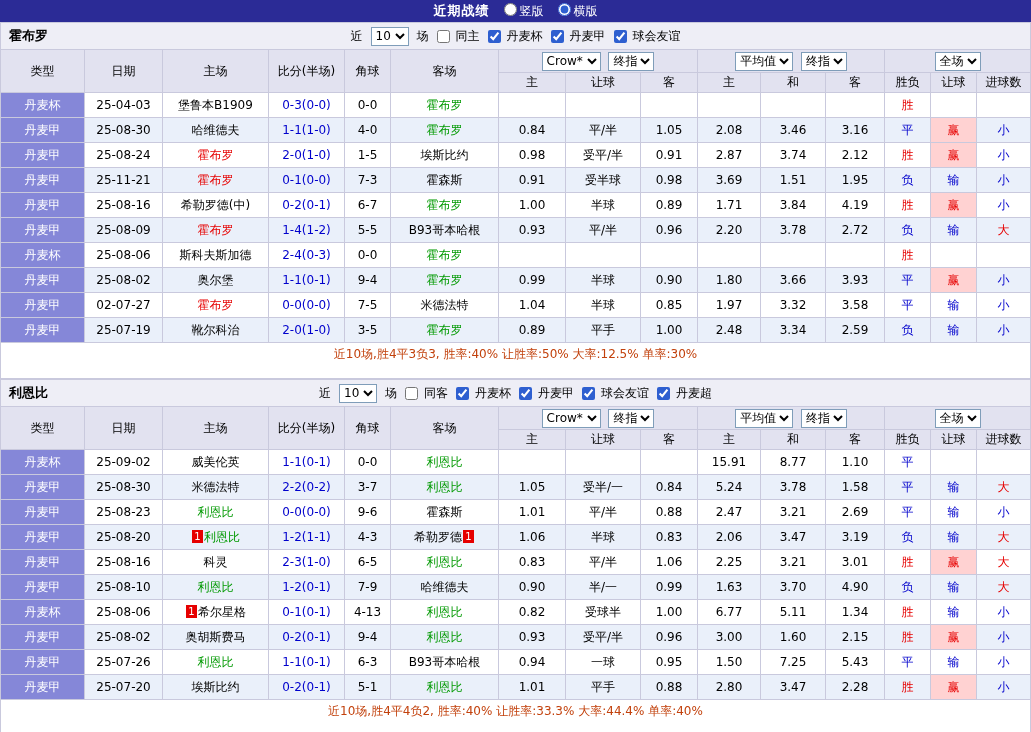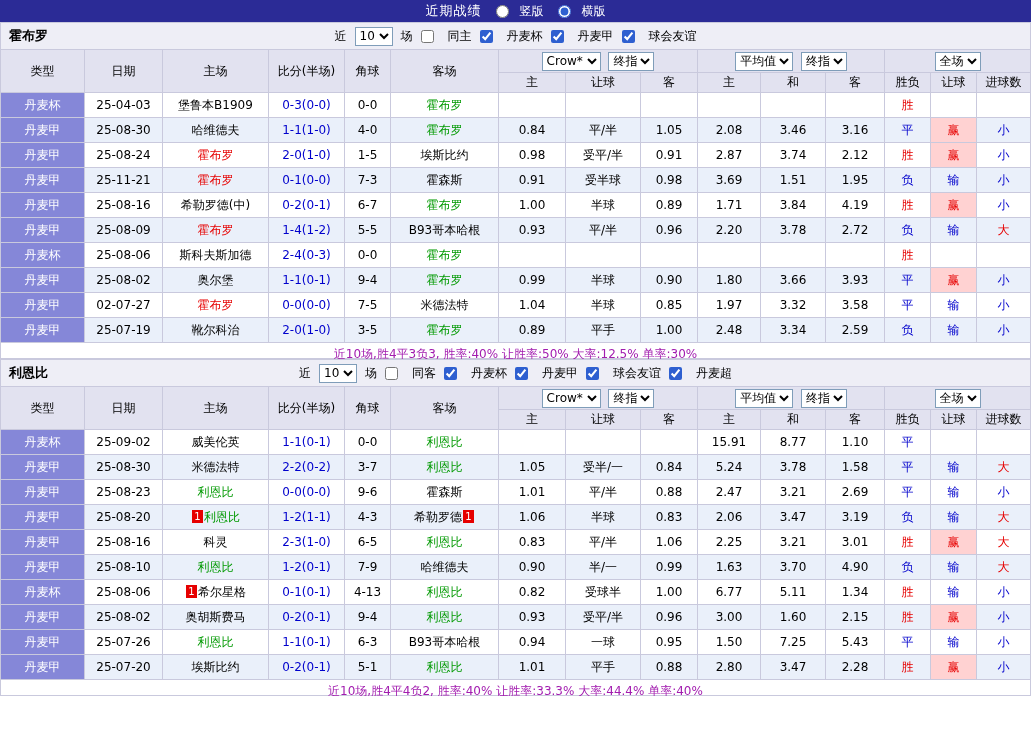--- a/index.html
+++ b/index.html
@@ -6,33 +6,33 @@
   body {
     width: 1031px; margin: 0; background: #fff;
     font-family: "DejaVu Sans", "Liberation Sans", sans-serif;
     font-size: 12px; color: #000;
   }
   
   .titlebar {
     height: 22px; background: #2b2b96; color: #fff;
     display: flex; align-items: center; justify-content: center; gap: 14px;
   }
-  .titlebar .ttl { font-weight: normal; font-size: 13px; letter-spacing: 1px; }
-  .titlebar label { display: inline-flex; align-items: center; gap: 11px; cursor: pointer; }
+  .titlebar .ttl { font-weight: bold; font-size: 13px; letter-spacing: 1px; }
+  .titlebar label { display: inline-flex; gap: 3px; cursor: pointer; }
   input[type=radio], input[type=checkbox] {
     width: 13px; height: 13px; margin: 0; accent-color: #2e5fd0; vertical-align: middle;
   }
   
   .section-bar {
     position: relative; height: 27px; background: #eeeef6;
     border: 1px solid #c9c9dd; border-bottom: none;
     display: flex; align-items: center; justify-content: center; gap: 8px;
   }
   .section-bar .team { position: absolute; left: 8px; font-weight: bold; font-size: 13px; }
-  .section-bar label { display: inline-flex; align-items: center; gap: 14px; cursor: pointer; }
+  .section-bar label { display: inline-flex; align-items: center; gap: 6px; cursor: pointer; }
   select {
     height: 19px; font-size: 12px; border: 1px solid #7f9db9; background: #fff;
     font-family: "DejaVu Sans", "Liberation Sans", sans-serif;
   }
   
   table { border-collapse: collapse; table-layout: fixed; width: 1031px; }
   th, td {
     border: 1px solid #c9c9dd; text-align: center; padding: 0;
     overflow: hidden; white-space: nowrap; height: 25px;
   }
@@ -48,21 +48,21 @@
   td.res.blue { color: #0000cc; }
   td.res.redbg { color: #e60000; background: #ffd2d2 !important; }
   .tname.red { color: #e60000; }
   .tname.green { color: #009900; }
   .badge {
     display: inline-block; background: #e60000; color: #fff;
     font-size: 10px; line-height: 13px; min-width: 11px; padding: 0 1px;
     margin: 0 1px; vertical-align: 1px;
   }
   .summary {
-    height: 16px; line-height: 23px; text-align: center; color: #a21caf;
+    height: 36px; line-height: 23px; text-align: center; color: #c2410c;
     border: 1px solid #c9c9dd; border-top: none; background: #fff;
   }
 </style>
 </head>
 <body>
 
 <div class="titlebar">
   <span class="ttl">近期战绩</span>
   <label>
     <input type="radio" name="layout" style="">

